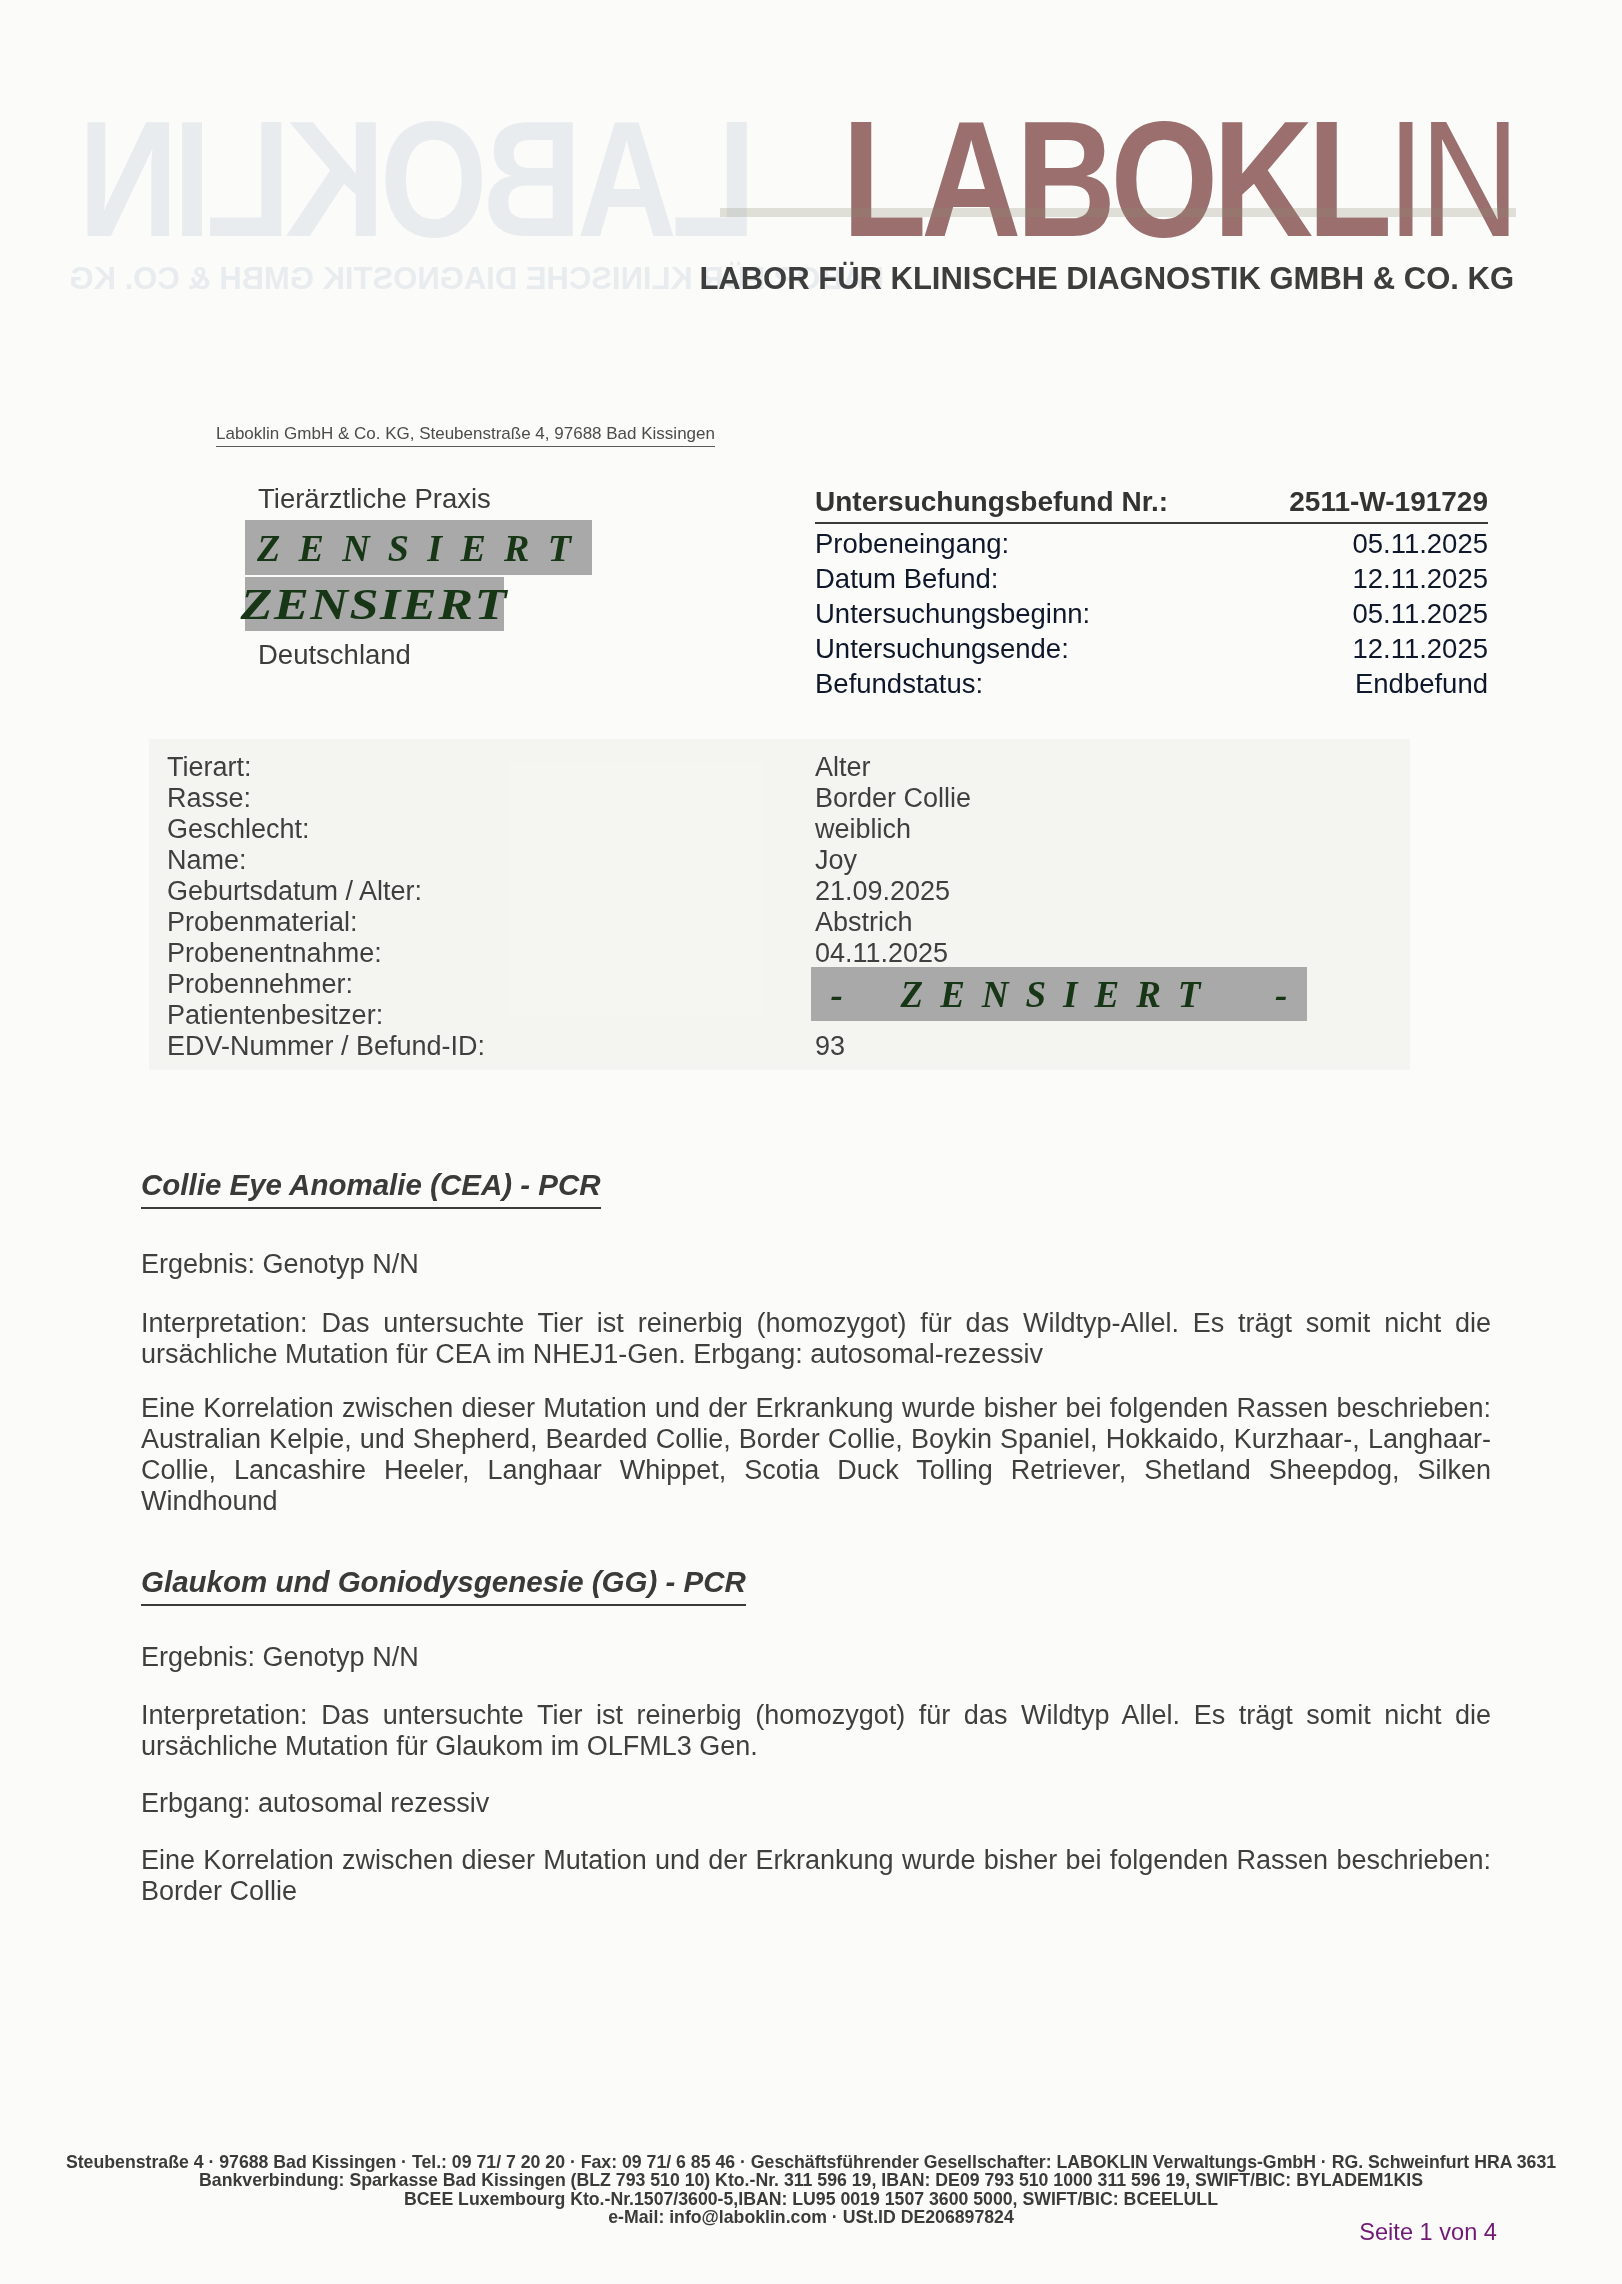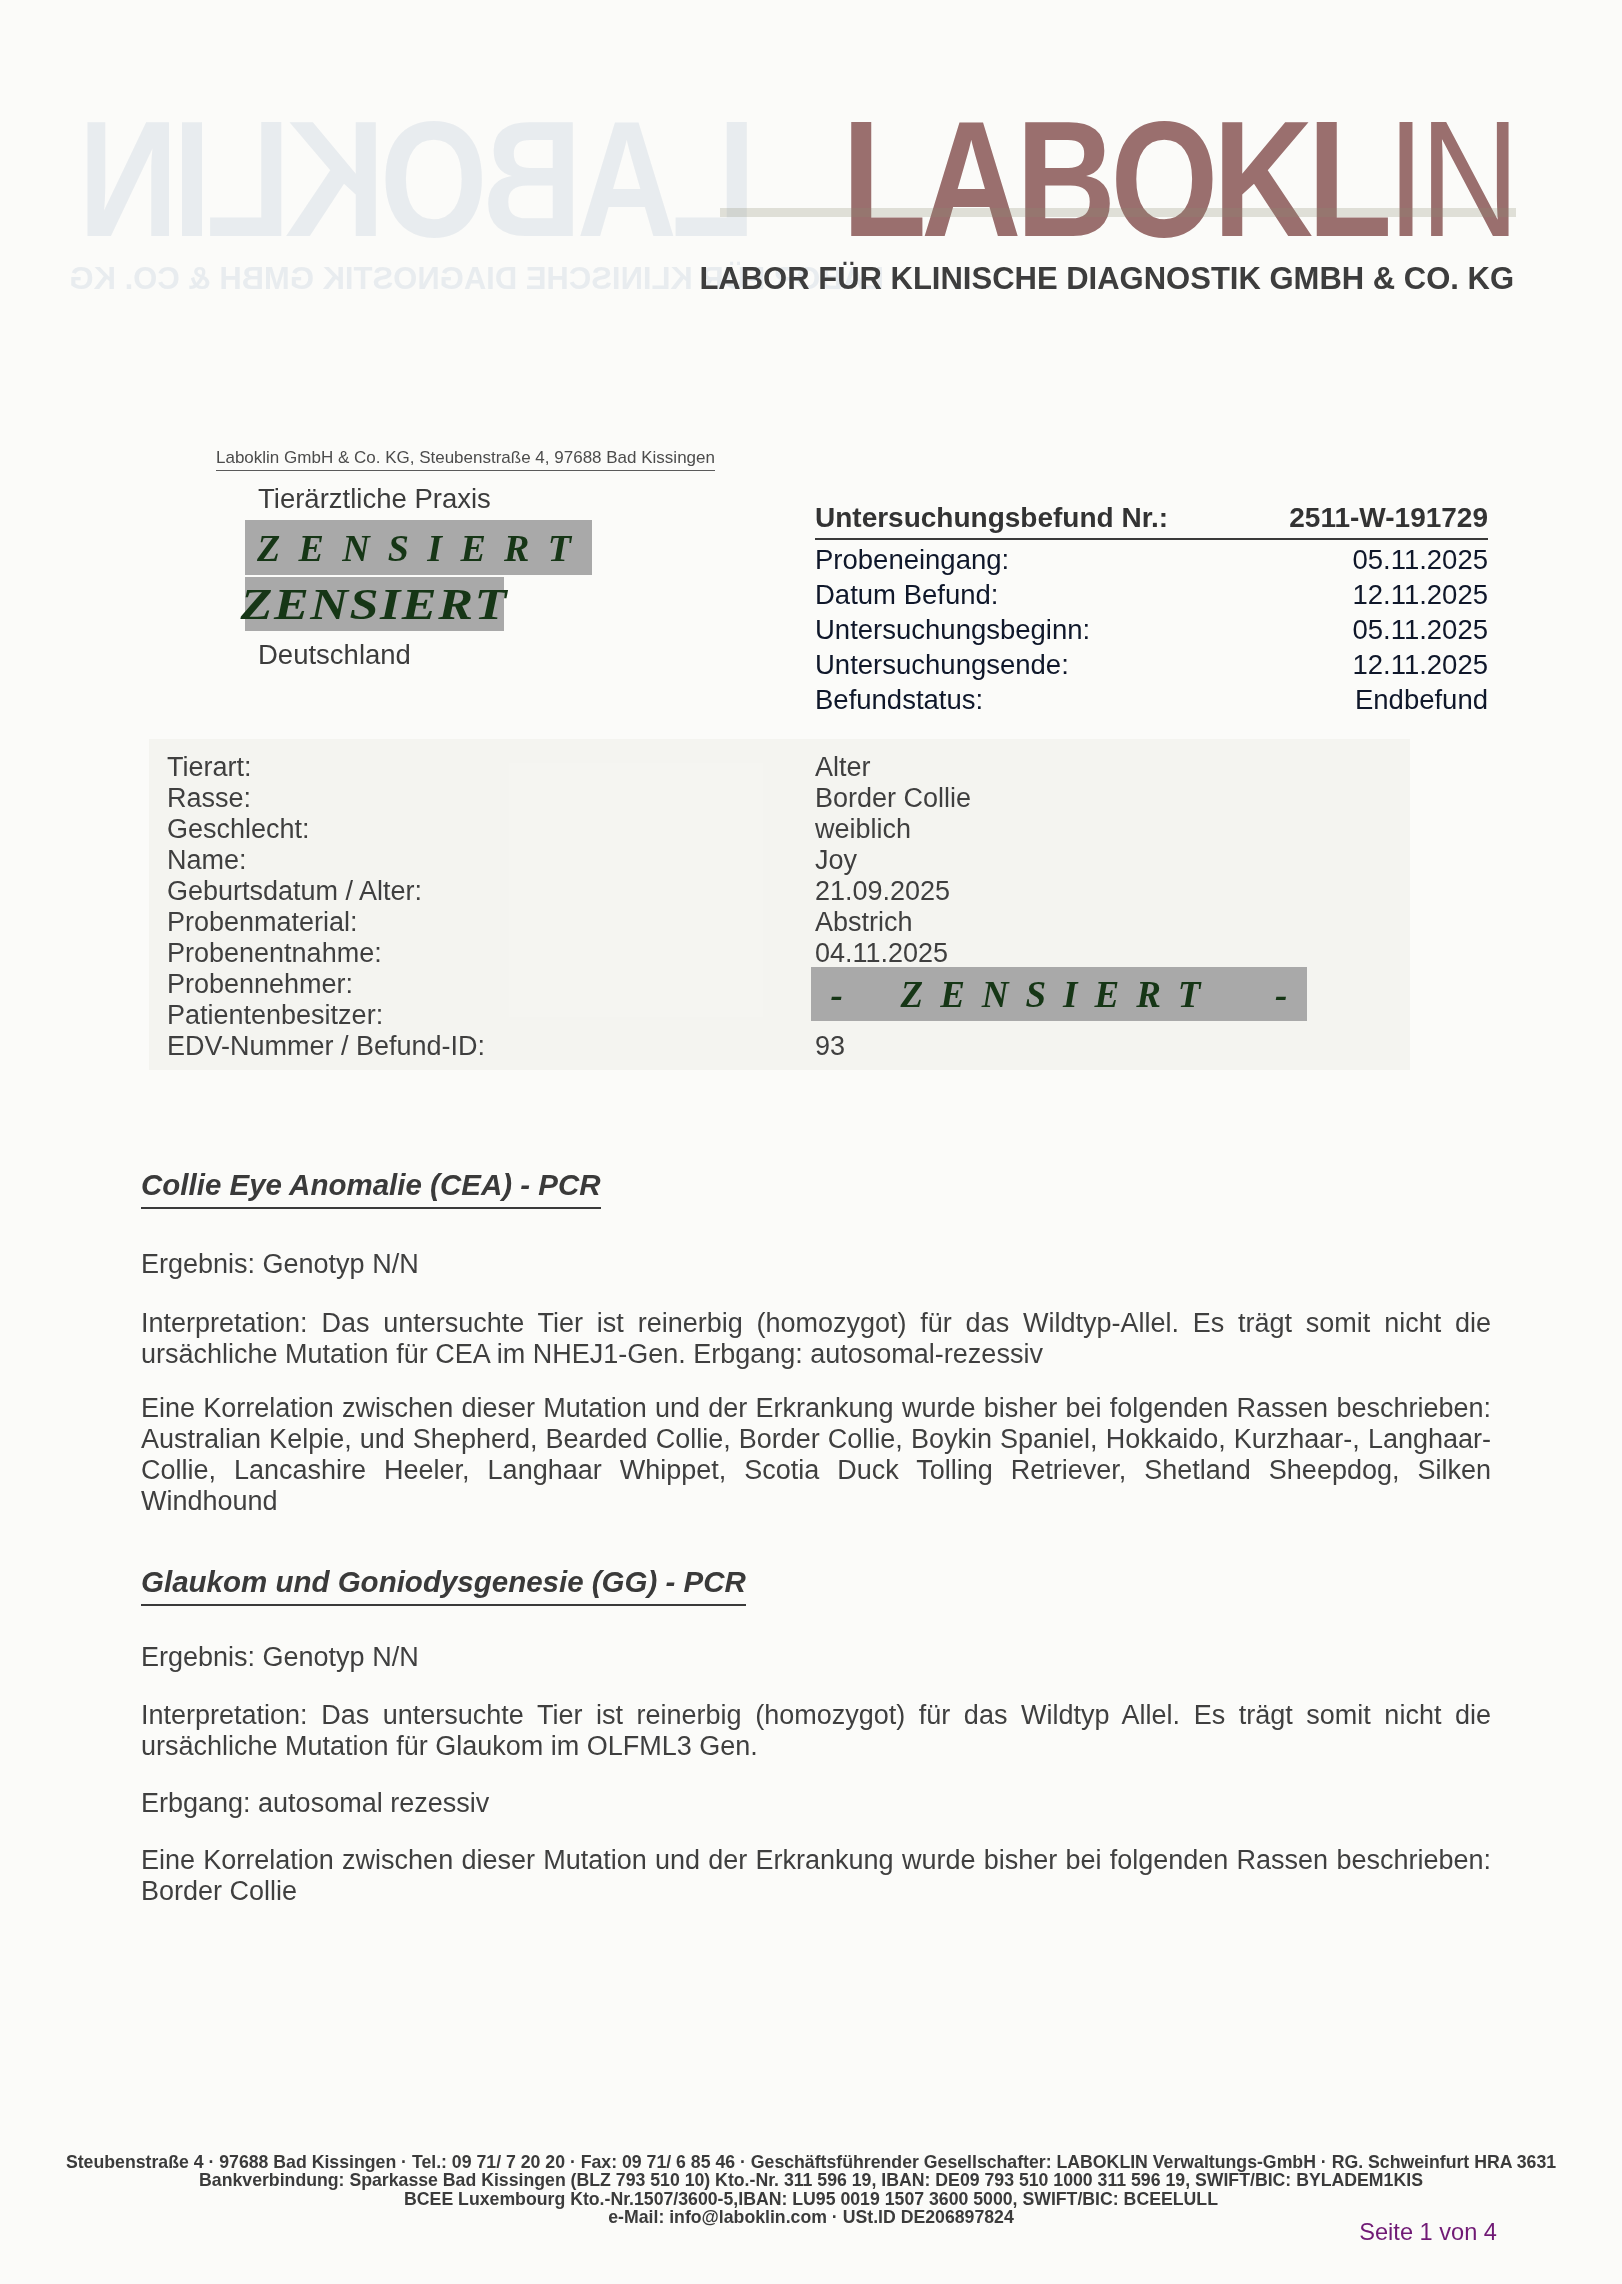--- a/index.html
+++ b/index.html
@@ -32,39 +32,39 @@
     display:inline-block; transform:scaleX(0.84); transform-origin:right bottom;
     letter-spacing:-6.5px; white-space:nowrap; }
   .logo-bold { font-weight:bold; }
   .logo-thin { font-weight:normal; }
   .logo-sub { margin-top:11.8px; font-size:31px; font-weight:bold;
     color:#3d3d3d; letter-spacing:0px; white-space:nowrap; }
   .scan-band { position:absolute; left:720px; top:208px; width:796px; height:8.5px;
     background:rgba(140,140,115,0.25); }
 
   
-  .addr-line { position:absolute; left:216px; top:448px;
+  .addr-line { position:absolute; left:216px; top:424px;
     font-size:17px; color:#4c4c4c; border-bottom:1.3px solid #5a5a5a;
     padding-bottom:2px; white-space:nowrap; }
 
   
   .recipient { position:absolute; left:203px; top:483px;margin-left:42px; }
   .r-praxis { margin-left:13px; font-size:27.5px; color:#3c3c3c; }
   .censor-box { background:#a9a9a9; display:flex; align-items:center; }
   .r-box1 { margin-top:5.2px; width:347px; height:55px; justify-content:center; }
   .r-box2 { margin-top:2px; width:259px; height:54px; justify-content:center; }
   .censor-text { font-family:"Liberation Serif", serif; font-style:italic;
     font-weight:bold; color:#163616; white-space:nowrap; }
   .r-box1 .censor-text { font-size:38px; letter-spacing:18.3px; text-indent:9.2px; }
   .r-box2 .censor-text { font-size:45px; letter-spacing:1.3px;
     display:inline-block; transform:scaleX(1.16); transform-origin:center; }
   .r-country { margin-left:13px; margin-top:7.9px; font-size:27.5px; color:#3c3c3c; }
 
   
-  .report-header { position:absolute; left:815px; top:486px; width:673px;margin-top:16px; }
+  .report-header { position:absolute; left:815px; top:486px; width:673px; }
   .rh-title { display:flex; justify-content:space-between; align-items:baseline;
     font-weight:bold; font-size:28px; color:#333;
     border-bottom:2.6px solid #3a3a3a; padding-bottom:3.9px; }
   .rh-row { display:flex; justify-content:space-between;
     font-size:27.5px; line-height:35px; color:#0f172a; }
   .rh-rows { margin-top:2.6px; }
 
   
   .patient-tint { position:absolute; left:149px; top:739px; width:1261px; height:331px;
     background:rgba(205,205,192,0.14); }

